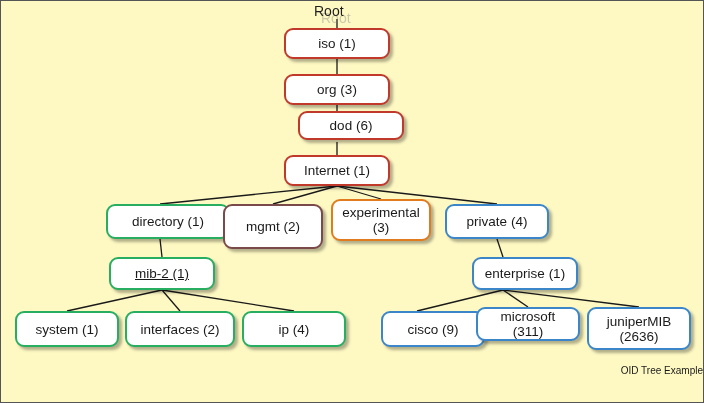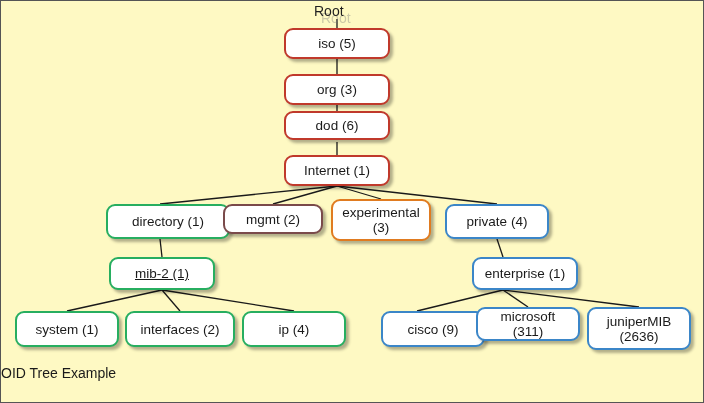--- a/index.html
+++ b/index.html
@@ -59,23 +59,23 @@
     position: absolute;
     font-family: "Liberation Sans", sans-serif;
     font-size: 14px;
     color: rgba(120,120,120,0.38);
     z-index: 1;
     white-space: nowrap;
   }
   .caption {
     position: absolute;
     width: 100%;
-    text-align: left;
+    text-align: right;
     font-family: "Liberation Sans", sans-serif;
-    font-size: 14px;
+    font-size: 10px;
     color: #1a1a1a;
     z-index: 3;
   }
 </style>
 </head>
 <body>
 
 <div id="canvas">
 
   <svg id="edges" viewBox="0 0 704 403" width="704" height="403">
@@ -94,26 +94,26 @@
       <line x1="161" y1="289" x2="293" y2="310" stroke="#1a1a1a" stroke-width="1.3"></line>
       <line x1="502" y1="289" x2="416" y2="310" stroke="#1a1a1a" stroke-width="1.3"></line>
       <line x1="502" y1="289" x2="527" y2="306" stroke="#1a1a1a" stroke-width="1.3"></line>
       <line x1="502" y1="289" x2="638" y2="306" stroke="#1a1a1a" stroke-width="1.3"></line>
     </svg>
 
   <span class="root-ghost" style="left: 320px; top: 9px;">Root</span>
   <span class="root-label" style="left: 313px; top: 2px;">Root</span>
 
   <div id="node-layer">
-      <div class="node" style="left: 283px; top: 27px; width: 106px; height: 31px; border-color: rgb(192, 57, 43);">iso (5)</div>
+      <div class="node" style="left: 283px; top: 27px; width: 106px; height: 31px; border-color: rgb(192, 57, 43);">iso (1)</div>
       <div class="node" style="left: 283px; top: 73px; width: 106px; height: 31px; border-color: rgb(192, 57, 43);">org (3)</div>
-      <div class="node" style="left: 283px; top: 110px; width: 106px; height: 29px; border-color: rgb(192, 57, 43);">dod (6)</div>
+      <div class="node" style="left: 297px; top: 110px; width: 106px; height: 29px; border-color: rgb(192, 57, 43);">dod (6)</div>
       <div class="node" style="left: 283px; top: 154px; width: 106px; height: 31px; border-color: rgb(192, 57, 43);">Internet (1)</div>
       <div class="node" style="left: 105px; top: 203px; width: 124px; height: 35px; border-color: rgb(39, 174, 96);">directory (1)</div>
-      <div class="node" style="left: 222px; top: 203px; width: 100px; height: 30px; border-color: rgb(122, 74, 74);">mgmt (2)</div>
+      <div class="node" style="left: 222px; top: 203px; width: 100px; height: 45px; border-color: rgb(122, 74, 74);">mgmt (2)</div>
       <div class="node" style="left: 330px; top: 198px; width: 100px; height: 42px; border-color: rgb(224, 123, 32);">experimental
 (3)</div>
       <div class="node" style="left: 444px; top: 203px; width: 104px; height: 35px; border-color: rgb(59, 134, 200);">private (4)</div>
       <div class="node" style="left: 108px; top: 256px; width: 106px; height: 33px; border-color: rgb(39, 174, 96); text-decoration: underline;">mib-2 (1)</div>
       <div class="node" style="left: 471px; top: 256px; width: 106px; height: 33px; border-color: rgb(59, 134, 200);">enterprise (1)</div>
       <div class="node" style="left: 14px; top: 310px; width: 104px; height: 36px; border-color: rgb(39, 174, 96);">system (1)</div>
       <div class="node" style="left: 124px; top: 310px; width: 110px; height: 36px; border-color: rgb(39, 174, 96);">interfaces (2)</div>
       <div class="node" style="left: 241px; top: 310px; width: 104px; height: 36px; border-color: rgb(39, 174, 96);">ip (4)</div>
       <div class="node" style="left: 380px; top: 310px; width: 104px; height: 36px; border-color: rgb(59, 134, 200);">cisco (9)</div>
       <div class="node" style="left: 475px; top: 306px; width: 104px; height: 34px; border-color: rgb(59, 134, 200);">microsoft

